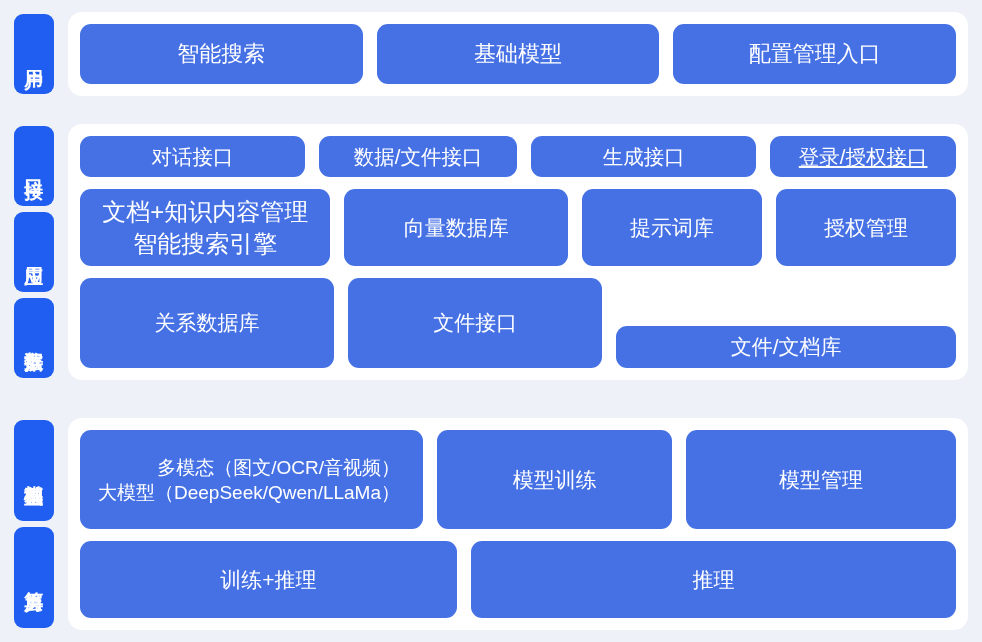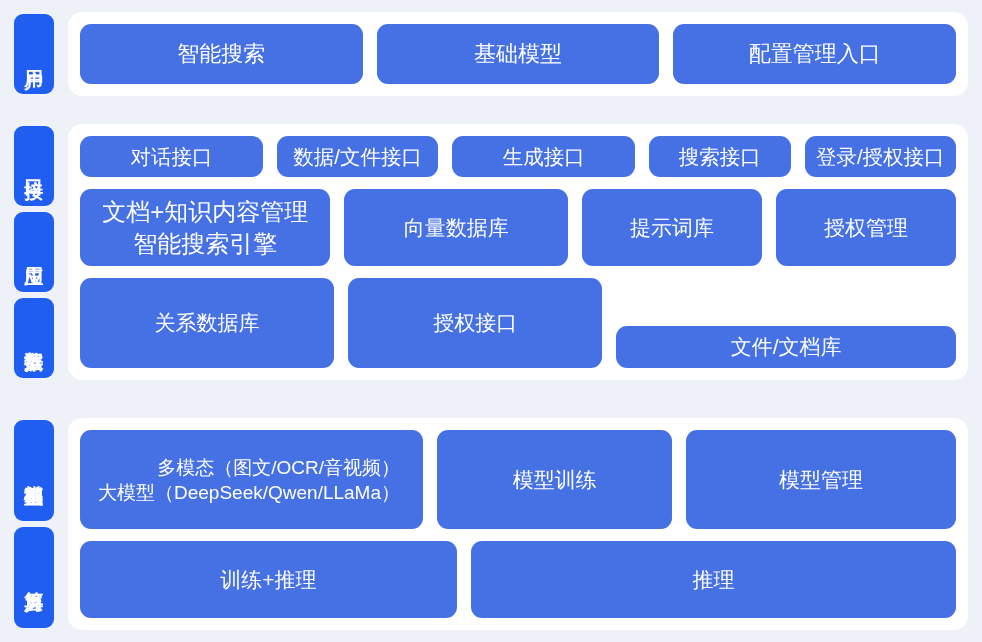--- a/index.html
+++ b/index.html
@@ -105,21 +105,21 @@
   
   .sec-user .panel { padding: 12px 12px; }
   .sec-user .box { font-size: 22px; }
 
   
   .row-iface .box { font-size: 20.5px; }
   .row-iface .b1 { flex: 1.33 1 0; }
   .row-iface .b2 { flex: 1.33 1 0; }
   .row-iface .b3 { flex: 1.16 1 0; }
   .row-iface .b4 { flex: 1.0 1 0; }
-  .row-iface .b5 { flex: 1.08 1 0; }
+  .row-iface .b5 { flex: 1.08 1 0; text-decoration: underline; }
 
   
   .row-app .a1 { flex: 1.50 1 0; }
   .row-app .a2 { flex: 1.33 1 0; }
   .row-app .a3 { flex: 1.05 1 0; }
   .row-app .a4 { flex: 1.05 1 0; }
 
   
   .row-data .d1 { flex: 1.0 1 0; }
   .row-data .d2 { flex: 1.0 1 0; }
@@ -158,35 +158,34 @@
       <div class="tab">接口</div>
       <div class="tab">应用</div>
       <div class="tab">数据层</div>
     </div>
     <div class="panel">
 
       <div class="row row-iface">
         <div class="box b1">对话接口</div>
         <div class="box b3">数据/文件接口</div>
         <div class="box b2">生成接口</div>
-        <div class="box b4">搜索接口</div>
         <div class="box b5">登录/授权接口</div>
       </div>
 
       <div class="row row-app">
         <div class="box a1 two-line">文档+知识内容管理
 智能搜索引擎</div>
         <div class="box a2">向量数据库</div>
         <div class="box a3">提示词库</div>
         <div class="box a4">授权管理</div>
       </div>
 
       <div class="row row-data">
         <div class="box d1">关系数据库</div>
-        <div class="box d2">授权接口</div>
+        <div class="box d2">文件接口</div>
         <div class="box d3">文件/文档库</div>
       </div>
 
     </div>
   </div>
 
   <div class="section sec-base">
     <div class="rail">
       <div class="tab">基础模型</div>
       <div class="tab">算力层</div>

